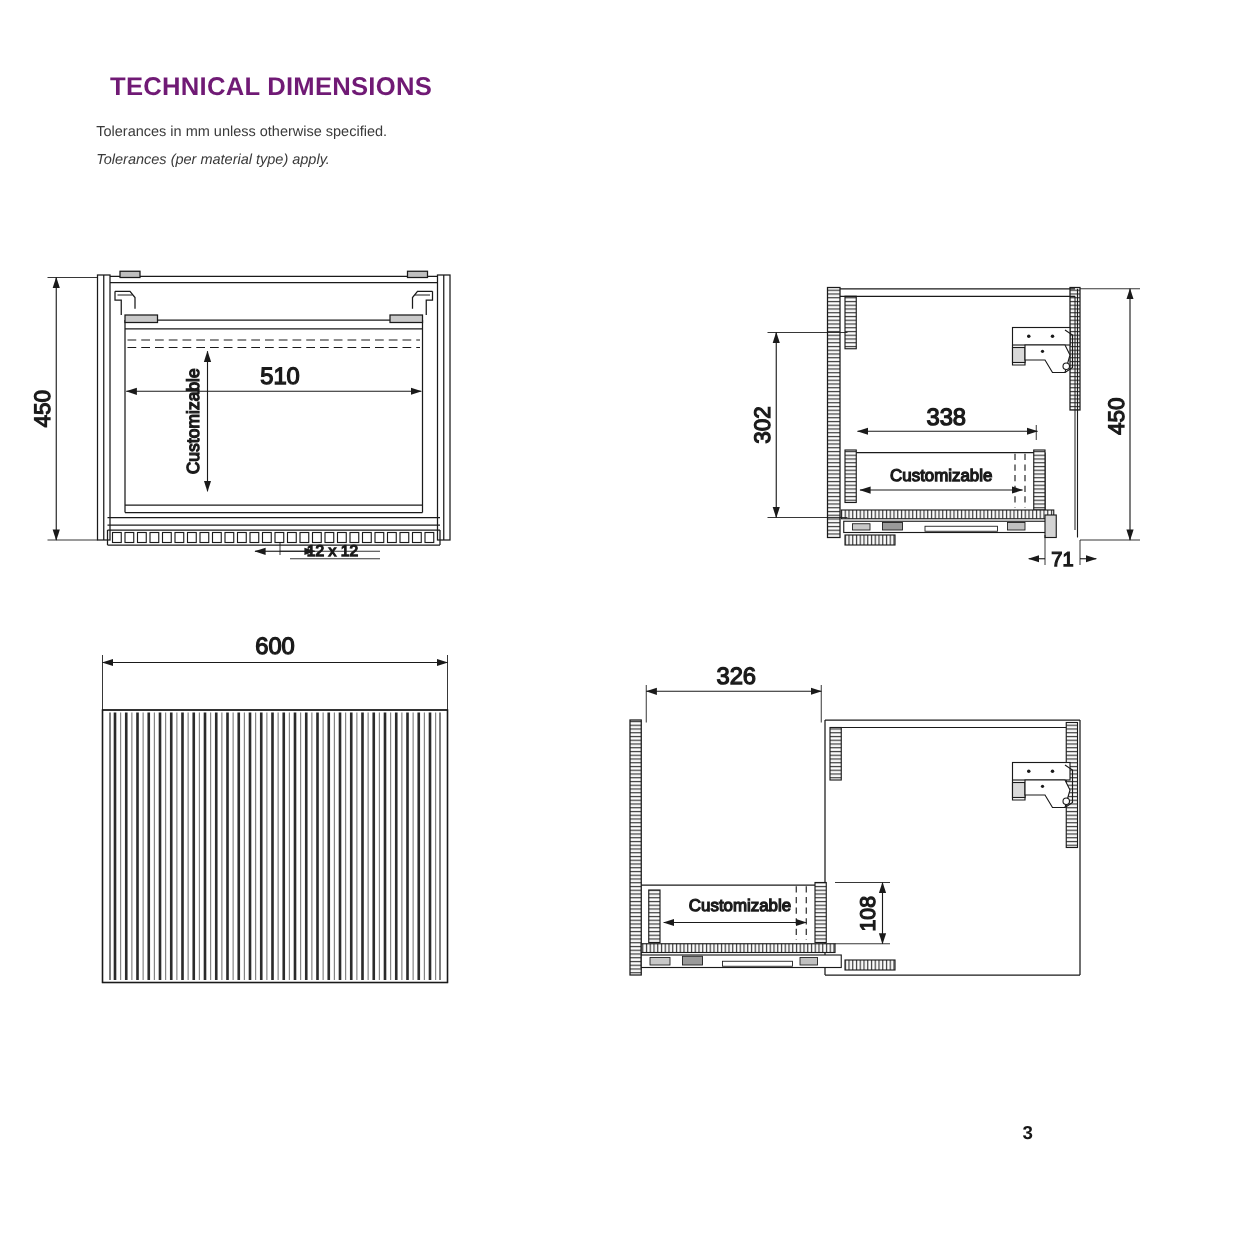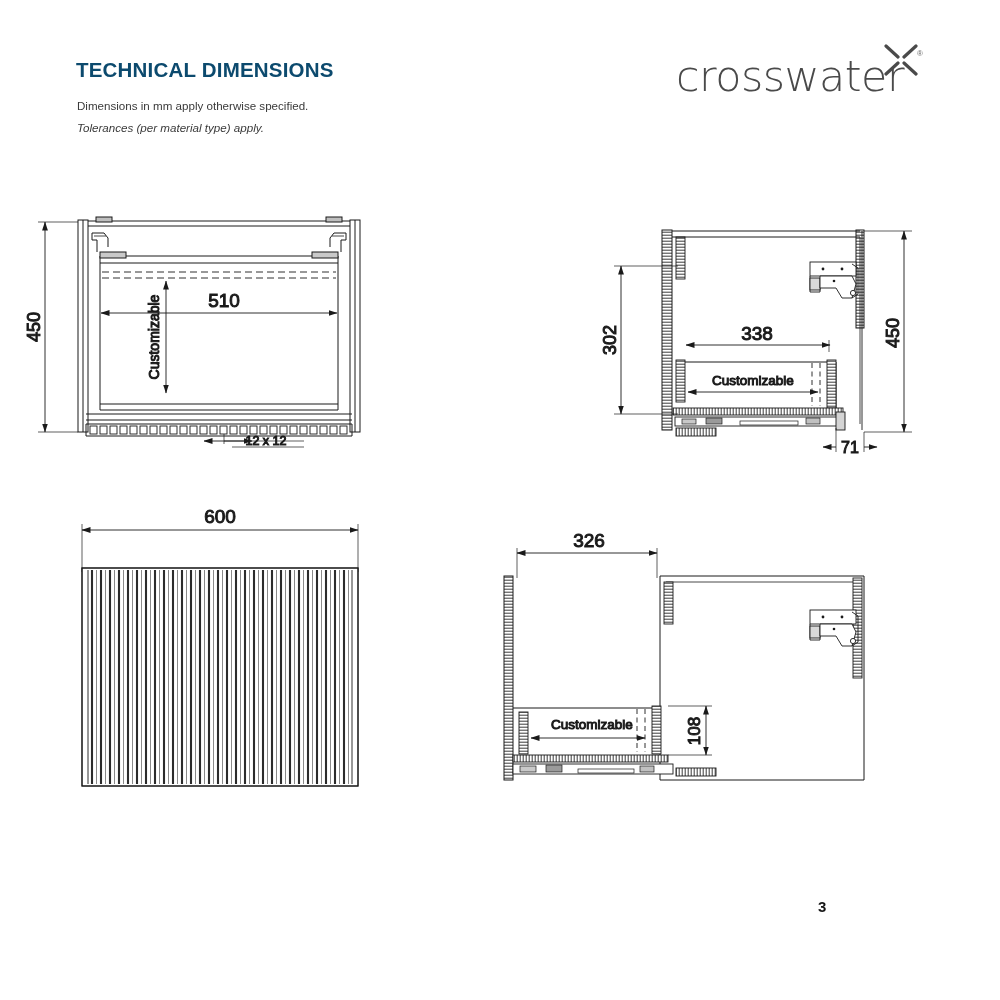--- a/index.html
+++ b/index.html
@@ -9,23 +9,23 @@
     background:#ffffff;
     font-family:"Liberation Sans", sans-serif;
     color:#231f20;
     position:relative;
     overflow:hidden;
   }
   #sheet{position:absolute;inset:0;width:1000px;height:1000px;}
 
   
   .hdr-title{
-    position:absolute;left:76px;top:58px;
+    position:absolute;left:88px;top:58px;
     font-size:20.5px;font-weight:bold;letter-spacing:.2px;
-    color:#0c4a6e;white-space:nowrap;
+    color:#701a75;white-space:nowrap;
   }
   .hdr-sub1{
     position:absolute;left:77px;top:99px;
     font-size:11.6px;color:#3a3a3a;white-space:nowrap;
   }
   .hdr-sub2{
     position:absolute;left:77px;top:121px;
     font-size:11.6px;color:#3a3a3a;white-space:nowrap;font-style:italic;
   }
 
@@ -52,30 +52,23 @@
 
   svg{display:block;}
   .dimtxt{font-family:"Liberation Sans",sans-serif;fill:#1a1a1a;}
 </style>
 </head>
 <body>
 
 <div id="sheet">
 
   <div class="hdr-title">TECHNICAL DIMENSIONS</div>
-  <div class="hdr-sub1">Dimensions in mm apply otherwise specified.</div>
+  <div class="hdr-sub1">Tolerances in mm unless otherwise specified.</div>
   <div class="hdr-sub2">Tolerances (per material type) apply.</div>
 
-  <div class="logo-wrap">
-    <div class="logo-word">crosswater</div>
-    <svg class="logo-x" width="34" height="34" viewBox="0 0 34 34">
-      <path d="M2 2 L14 13 M20 13 L32 2 M2 30 L14 19 M20 19 L32 30" stroke="#4a4a4a" stroke-width="3.2" fill="none" stroke-linecap="round"></path>
-    </svg>
-    <div class="logo-reg">®</div>
-  </div>
 
   <div class="pagenum">3</div>
 
   <svg width="1000" height="1000" viewBox="0 0 1000 1000" style="position:absolute;left:0;top:0;">
     <defs>
       <pattern id="hatchV" width="3" height="3" patternUnits="userSpaceOnUse">
         <rect width="3" height="3" fill="#ffffff"></rect>
         <line x1="0" y1="1.2" x2="3" y2="1.2" stroke="#3a3a3a" stroke-width="1"></line>
       </pattern>
       <pattern id="hatchH" width="3" height="3" patternUnits="userSpaceOnUse">

